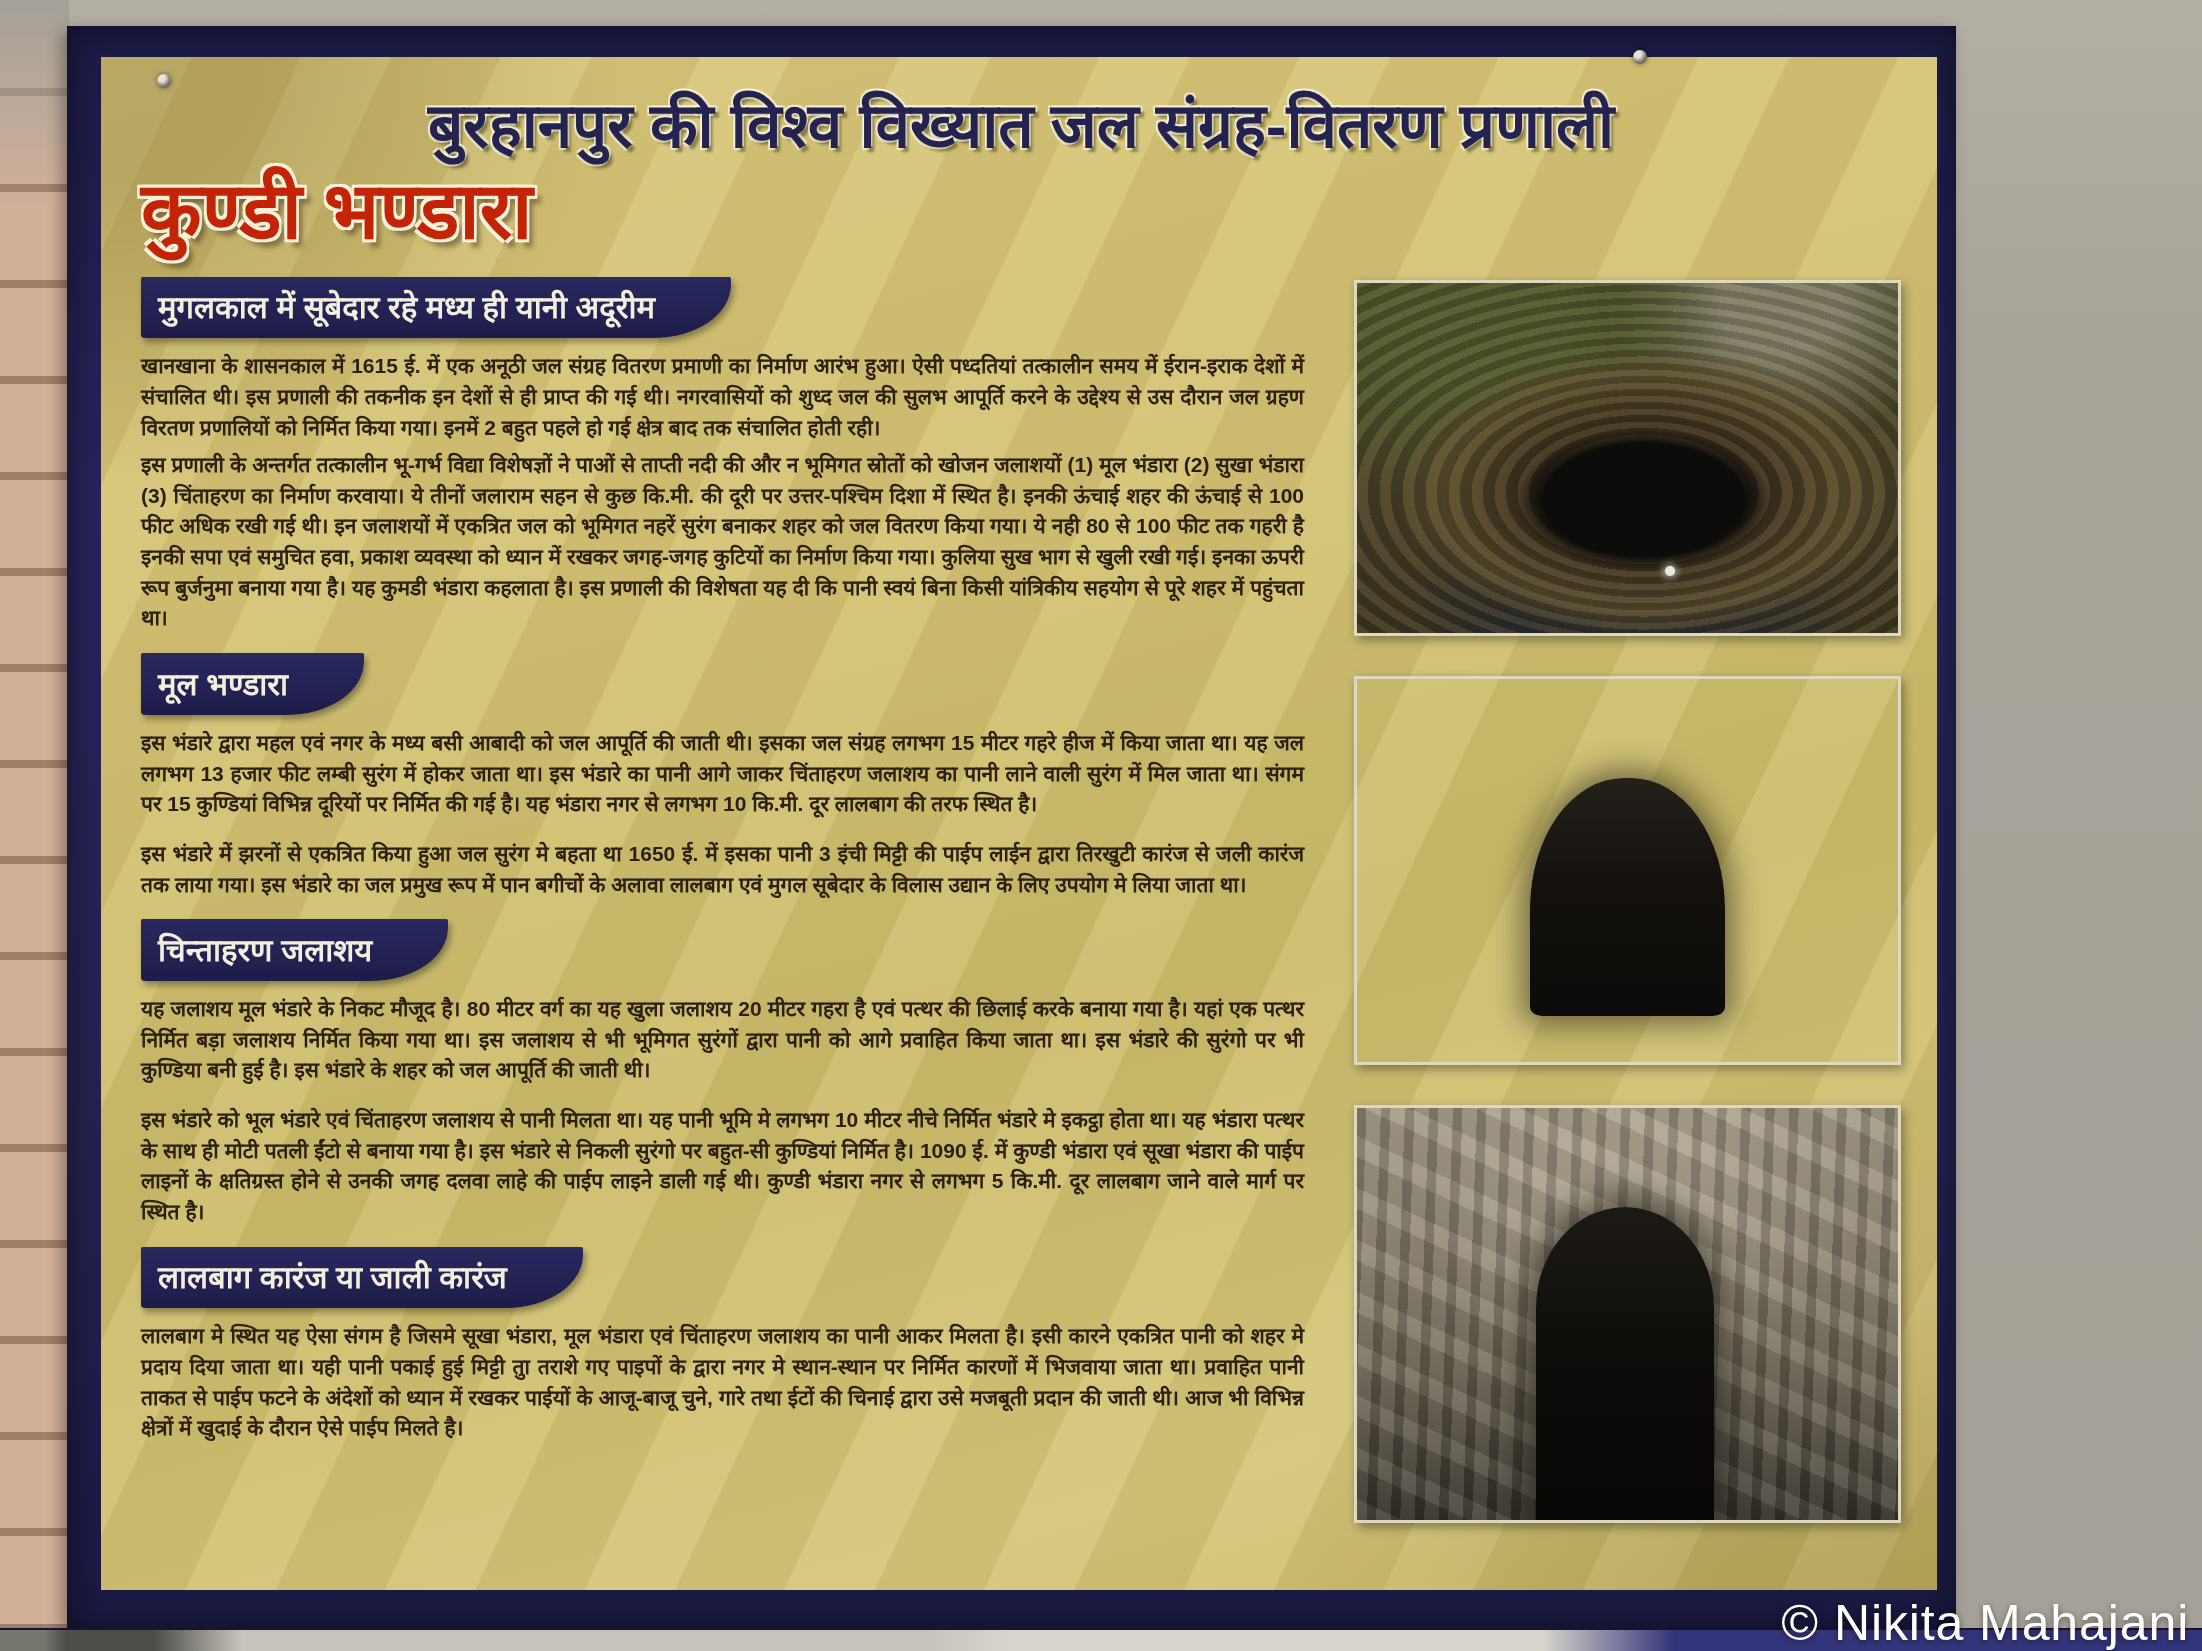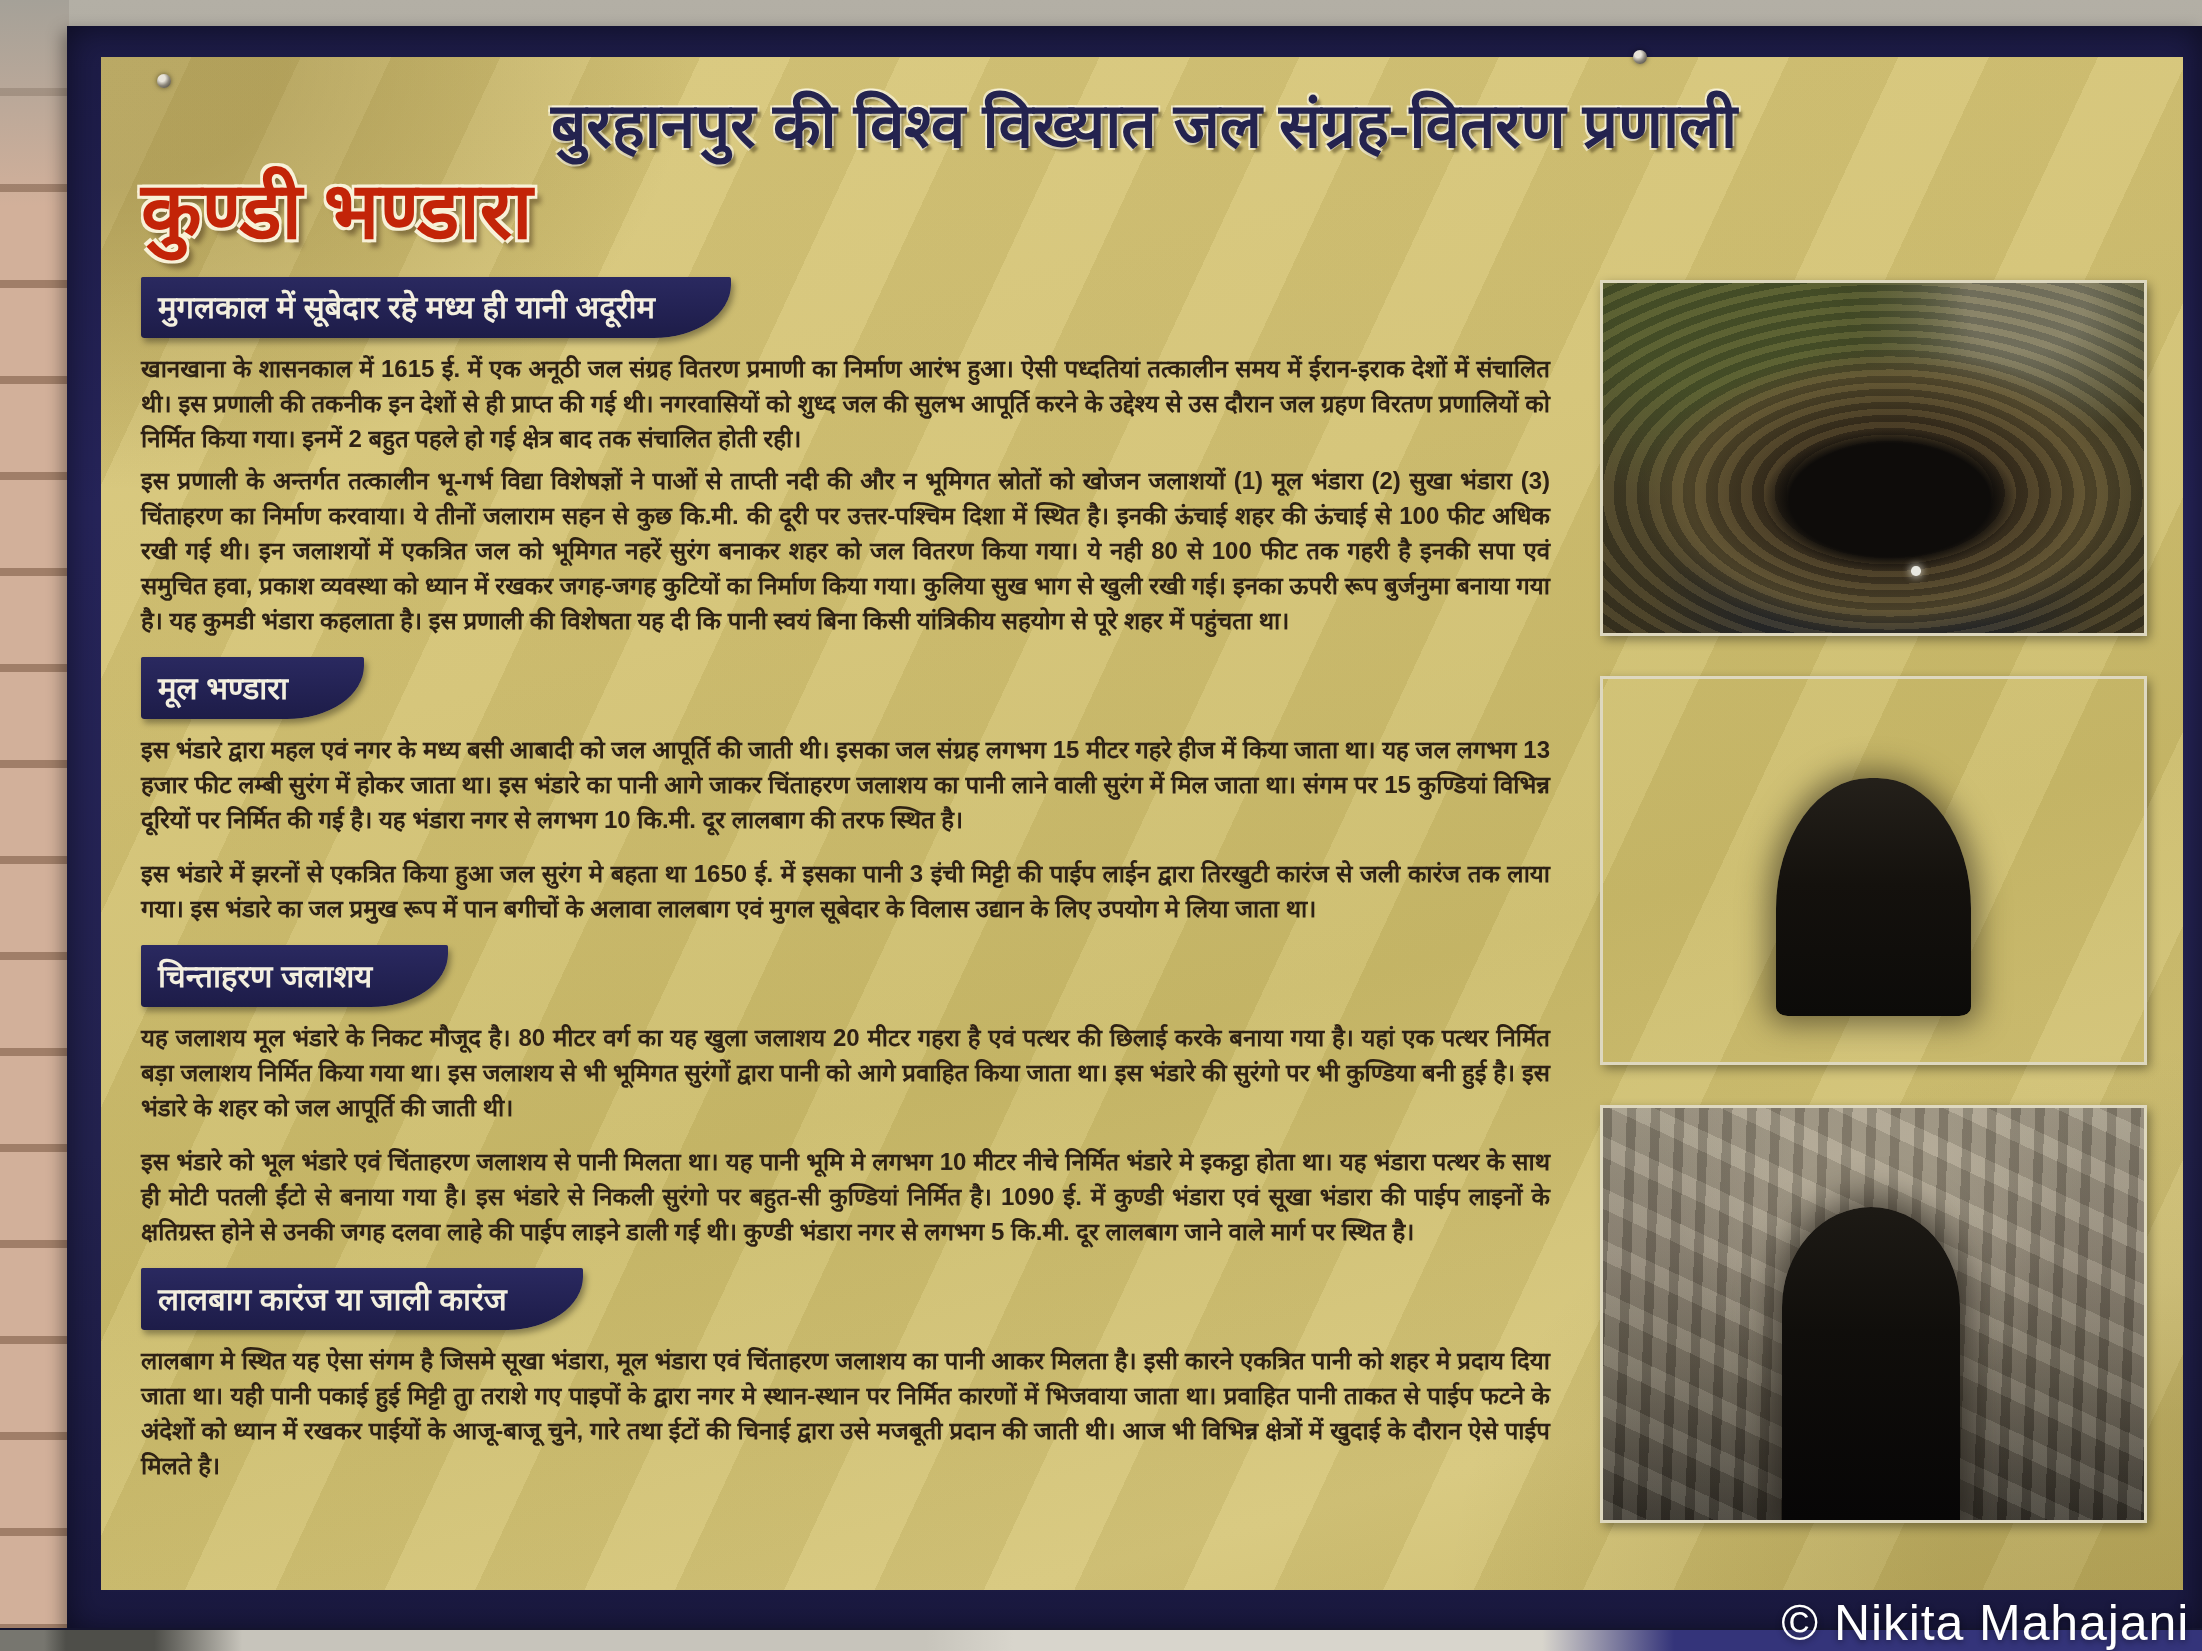--- a/index.html
+++ b/index.html
@@ -6,21 +6,21 @@
   body{width:2203px;height:1652px;font-family:"Liberation Sans","DejaVu Sans",sans-serif;}
   .scene{position:relative;width:2203px;height:1652px;overflow:hidden;background:
     linear-gradient(180deg,#b3afa5 0%,#a9a59b 20%,#a5a198 100%);}
   
   .wall-left{position:absolute;left:0;top:0;width:69px;height:1652px;
     background:
       linear-gradient(180deg,#a5a198 0px,rgba(165,161,152,0) 206px),
       repeating-linear-gradient(180deg,#d2b09a 0 88px,#a07e68 88px 96px),
       #d2b09a;}
   
-  .poster{position:absolute;left:67px;top:26px;width:2135px;height:1607px;
+  .poster{position:absolute;left:67px;top:26px;width:1889px;height:1607px;
     background:linear-gradient(180deg,#1c1b45 0%,#26245a 30%,#23224f 70%,#1a1940 100%);
     box-shadow:inset 0 0 34px rgba(0,0,0,.55), -5.2px 5.2px 15.5px rgba(0,0,0,.35);}
   .poster-face{position:absolute;left:34px;top:31px;right:19px;bottom:43px;overflow:hidden;
     box-sizing:border-box;padding:22.4px 36px 15.5px 40px;
     background:
       radial-gradient(ellipse at 0% 0%,rgba(110,90,30,.30) 0 6%,rgba(0,0,0,0) 20%),
       radial-gradient(ellipse at 100% 100%,rgba(90,75,25,.18) 0 8%,rgba(0,0,0,0) 25%),
       repeating-linear-gradient(115deg,rgba(255,253,235,.07) 0 82px,rgba(70,60,20,.055) 82px 181px),
       linear-gradient(165deg,#d8c77b 0%,#d3c273 35%,#cbbb6a 60%,#d6c67a 85%,#c9b865 100%);}
   .main-title{font-size:62px;line-height:1.15;color:#24234f;text-align:center;margin:10.3px 0 0;font-weight:bold;
@@ -30,21 +30,21 @@
     text-shadow:-2.6px -2.6px 0 #f8f1d8,2.6px -2.6px 0 #f8f1d8,-2.6px 2.6px 0 #f8f1d8,2.6px 2.6px 0 #f8f1d8,
                 6px 7.7px 5.2px rgba(40,20,5,.4);}
   .content{display:flex;gap:50px;margin-top:24px;}
   .text-col{flex:1 1 auto;min-width:0;}
   .photo-col{flex:0 0 547px;display:flex;flex-direction:column;gap:40px;padding-top:3.4px;}
   .section{margin-bottom:19px;}
   .ribbon{display:inline-block;background:linear-gradient(180deg,#2a2960,#1d1c48);color:#f3efdf;
     font-size:31px;font-weight:bold;padding:8.6px 76px 11.2px 17px;
     border-radius:1.7px 1.7px 77px 3.4px / 1.7px 1.7px 53px 3.4px;
     box-shadow:2.6px 4.3px 6px rgba(0,0,0,.35);margin-bottom:13px;}
-  .section p{margin:0 0 6.9px;font-size:24px;line-height:1.46;font-weight:bold;color:#2e2114;text-align:justify;}
+  .section p{margin:0 0 6.9px;font-size:21px;line-height:1.46;font-weight:bold;color:#2e2114;text-align:justify;}
   .photo{box-sizing:border-box;border:3.4px solid #ded8bf;box-shadow:2.6px 4.3px 10.3px rgba(0,0,0,.4);position:relative;overflow:hidden;}
   
   .photo-well{height:356px;background:
       radial-gradient(ellipse 30% 26% at 53% 62%,#0e0c0a 0 62%,rgba(14,12,10,0) 78%),
       repeating-radial-gradient(ellipse 48% 42% at 53% 60%,rgba(125,104,62,.28) 0 11.2px,rgba(38,30,18,.30) 11.2px 23px),
       radial-gradient(ellipse 58% 52% at 53% 60%,rgba(55,44,28,.92) 38%,rgba(96,84,50,.85) 64%,rgba(0,0,0,0) 80%),
       radial-gradient(ellipse at 22% 10%,#50602f 0 16%,rgba(0,0,0,0) 42%),
       radial-gradient(ellipse at 78% 6%,#90907a 0 10%,rgba(0,0,0,0) 30%),
       radial-gradient(ellipse at 50% 115%,#23282f 0 30%,rgba(0,0,0,0) 60%),
       linear-gradient(180deg,#3d4827 0%,#4a452b 45%,#3a3522 100%);}

